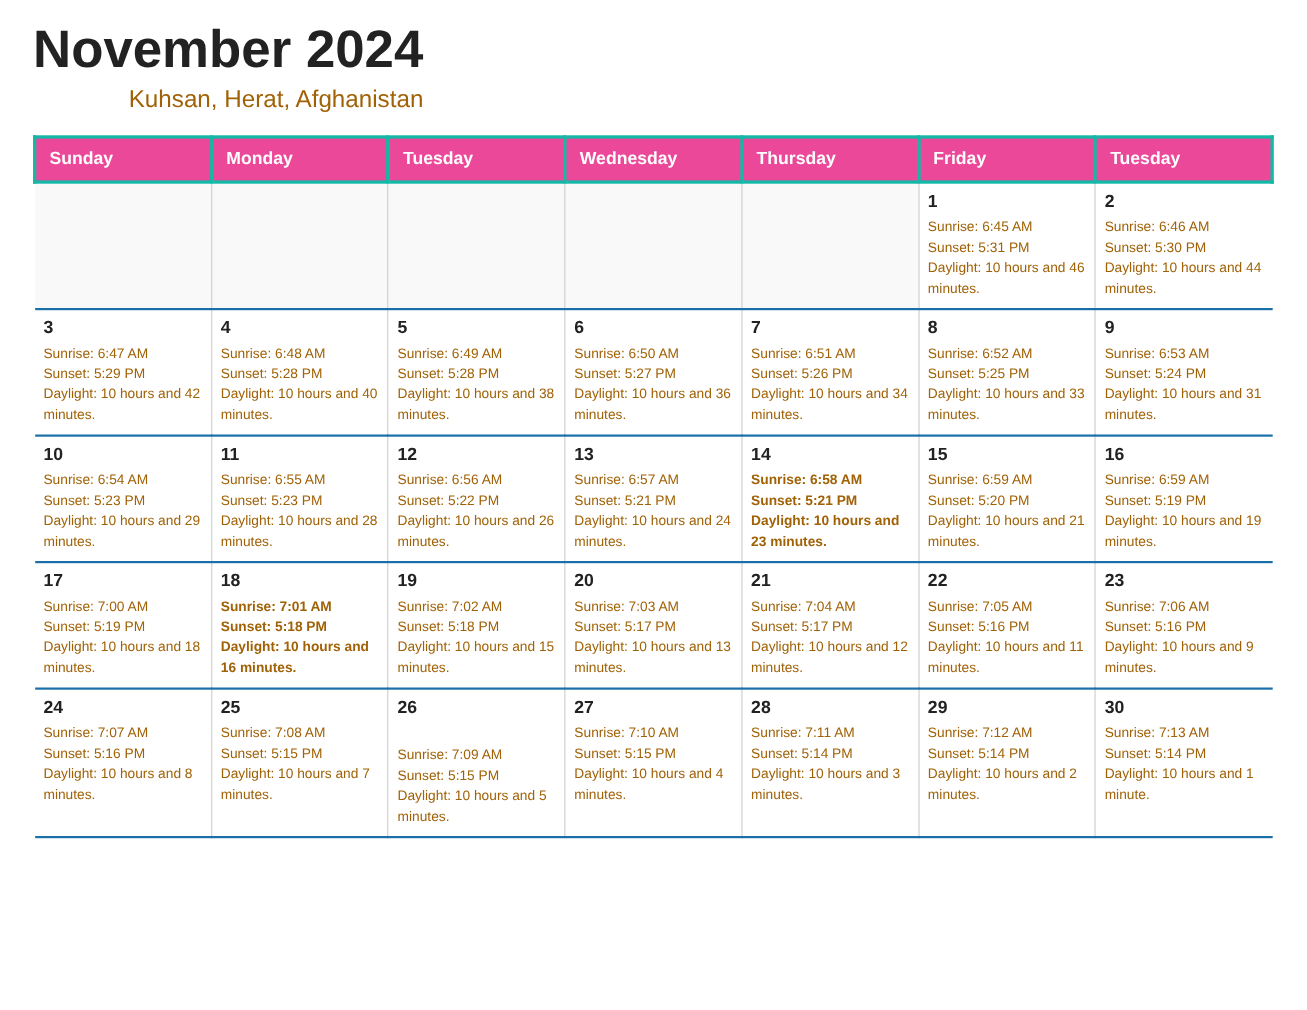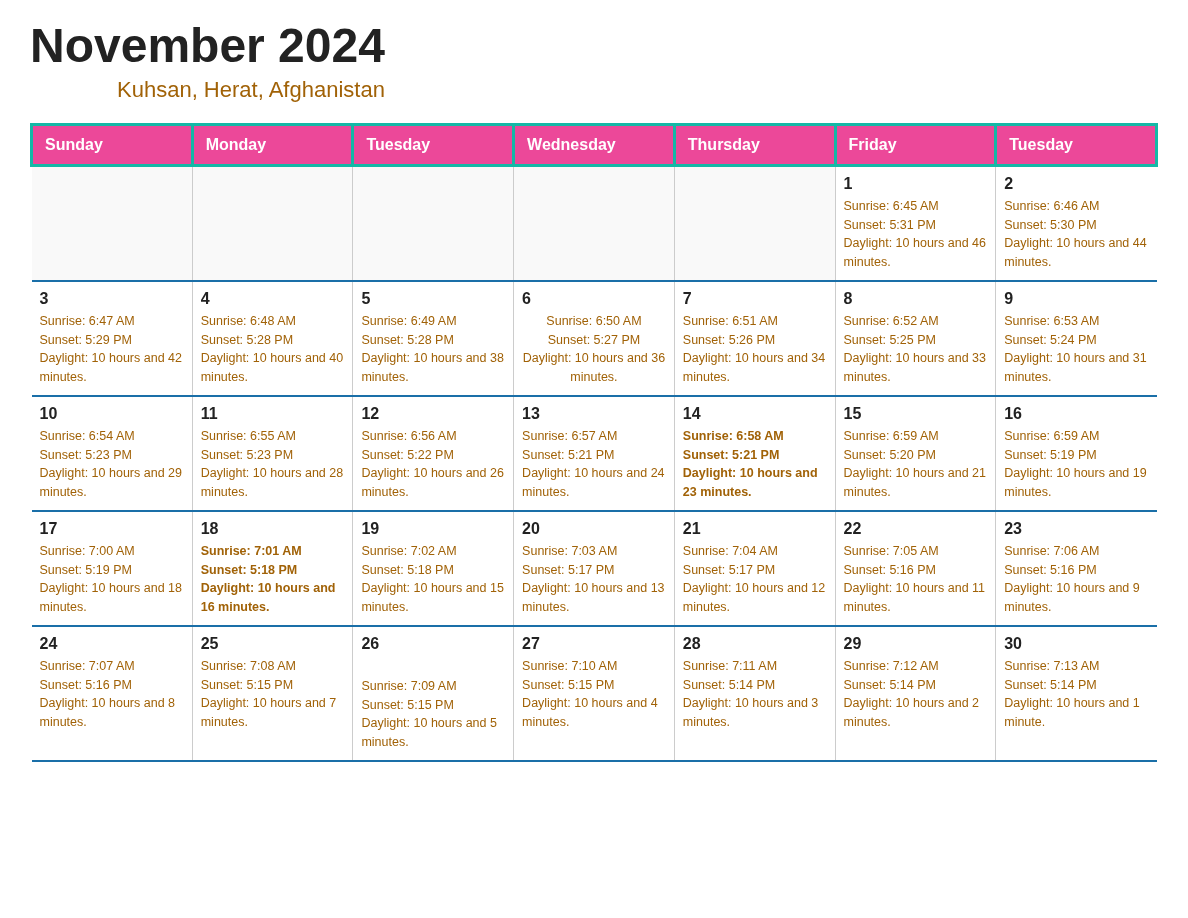--- a/index.html
+++ b/index.html
@@ -146,21 +146,21 @@
 Daylight: 10 hours and 40 minutes.</div>
         </td>
         <td>
           <div class="day-number">5</div>
           <div class="day-info" style="white-space: pre-line;">Sunrise: 6:49 AM
 Sunset: 5:28 PM
 Daylight: 10 hours and 38 minutes.</div>
         </td>
         <td>
           <div class="day-number">6</div>
-          <div class="day-info" style="white-space: pre-line; text-align: center;">Sunrise: 6:50 AM
+          <div class="day-info" style="white-space: pre-line;">Sunrise: 6:50 AM
 Sunset: 5:27 PM
 Daylight: 10 hours and 36 minutes.</div>
         </td>
         <td>
           <div class="day-number">7</div>
           <div class="day-info" style="white-space: pre-line;">Sunrise: 6:51 AM
 Sunset: 5:26 PM
 Daylight: 10 hours and 34 minutes.</div>
         </td>
         <td>

